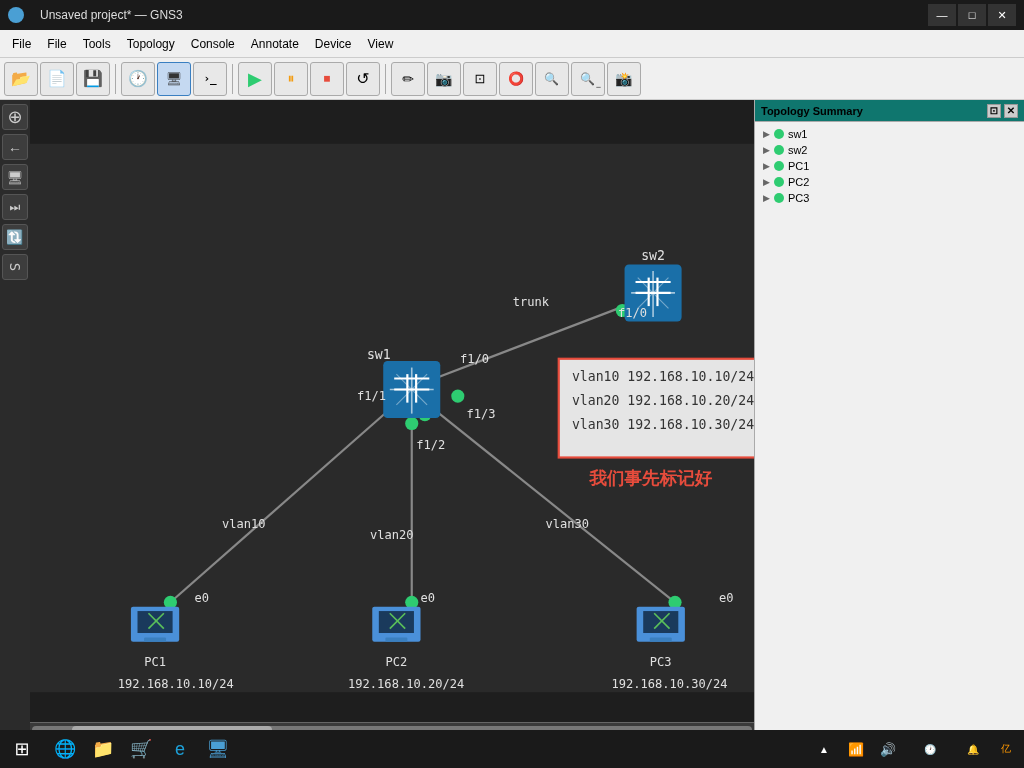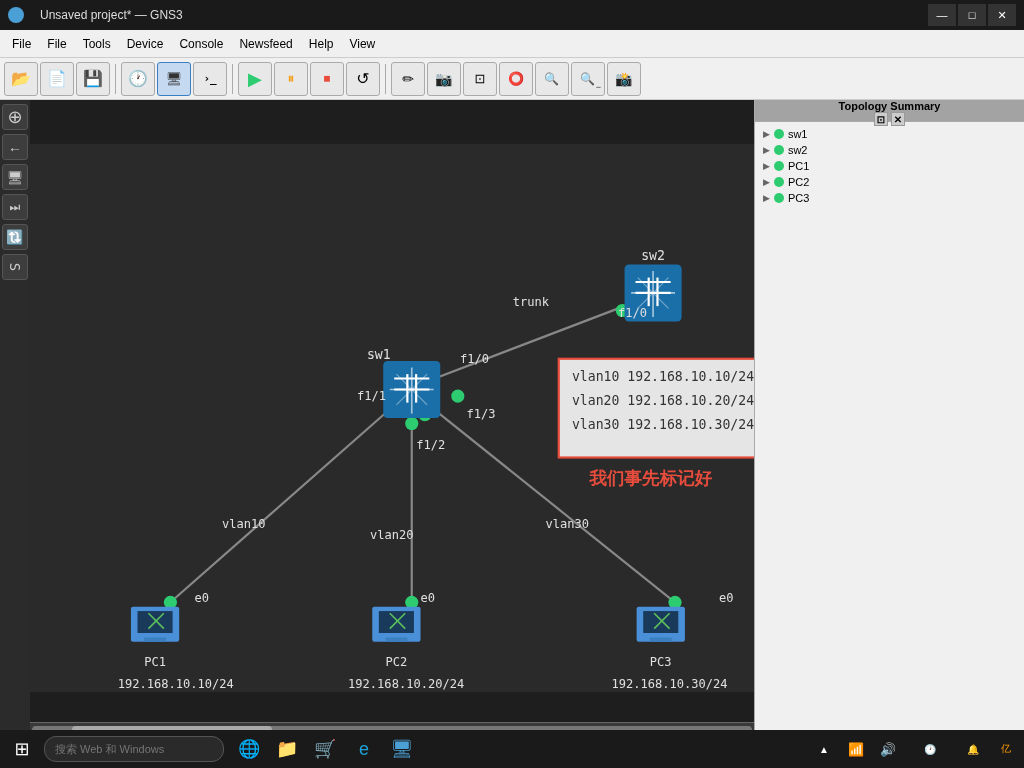--- a/index.html
+++ b/index.html
@@ -97,30 +97,29 @@
 
     
     #right-panel {
       width: 270px;
       background: #f0f0f0;
       border-left: 1px solid #aaa;
       display: flex;
       flex-direction: column;
     }
     #topology-header {
-      background: #a3a3a3;
+      background: #0f766e;
       border-bottom: 1px solid #aaa;
       height: 22px;
       display: flex;
       align-items: center;
       justify-content: space-between;
       padding: 0 6px;
       font-size: 11px;
       font-weight: bold;
-      flex-direction: column;
     }
     #topology-header .header-controls { display: flex; gap: 3px; }
     #topology-header .hdr-btn { font-size: 10px; cursor: pointer; background: #ccc; border: 1px solid #999; width: 14px; height: 14px; display: flex; align-items: center; justify-content: center; }
     #topology-list { flex: 1; overflow-y: auto; padding: 4px; }
     .topo-item {
       display: flex; align-items: center; gap: 4px;
       padding: 2px 4px; cursor: pointer; font-size: 11px;
     }
     .topo-arrow { color: #666; font-size: 9px; }
     .topo-dot { width: 10px; height: 10px; border-radius: 50%; }
@@ -249,24 +248,24 @@
     <button class="win-btn">—</button>
     <button class="win-btn">□</button>
     <button class="win-btn close">✕</button>
   </div>
 </div>
 
 <div id="menubar">
   <span class="menu-item">File</span>
   <span class="menu-item">File</span>
   <span class="menu-item">Tools</span>
+  <span class="menu-item">Topology</span>
+  <span class="menu-item">Console</span>
+  <span class="menu-item">Annotate</span>
   <span class="menu-item">Device</span>
-  <span class="menu-item">Console</span>
-  <span class="menu-item">Newsfeed</span>
-  <span class="menu-item">Help</span>
   <span class="menu-item">View</span>
 </div>
 
 <div id="toolbar">
   <button class="tb-btn">📂</button>
   <button class="tb-btn">📄</button>
   <button class="tb-btn">💾</button>
   <div class="tb-sep"></div>
   <button class="tb-btn">🕐</button>
   <button class="tb-btn active" style="font-size:13px; color:#333;">🖥</button>
@@ -468,21 +467,20 @@
         
         
       </div>
 
     </div>
   </div>
 </div>
 
 <div id="taskbar" style="height:38px; bottom:0; position:fixed; width:1024px;">
   <button class="taskbar-start">⊞</button>
-  <input class="taskbar-search" style="background: rgb(42, 42, 42); border: 1px solid rgb(85, 85, 85); color: rgb(170, 170, 170); border-radius: 12px; padding: 2px 10px; height: 26px; width: 180px; font-size: 11px;" placeholder="搜索 Web 和 Windows">
   <div class="taskbar-apps">
     <span class="taskbar-app">🌐</span>
     <span class="taskbar-app">📁</span>
     <span class="taskbar-app">🛒</span>
     <span class="taskbar-app" style="color:#1da0d8;">e</span>
     <span class="taskbar-app" style="color:#4a9fd4;">🖥</span>
   </div>
   <div class="taskbar-icons">
     <span class="tb-sys-icon" style="font-size:10px;">▲</span>
     <span class="tb-sys-icon">📶</span>

